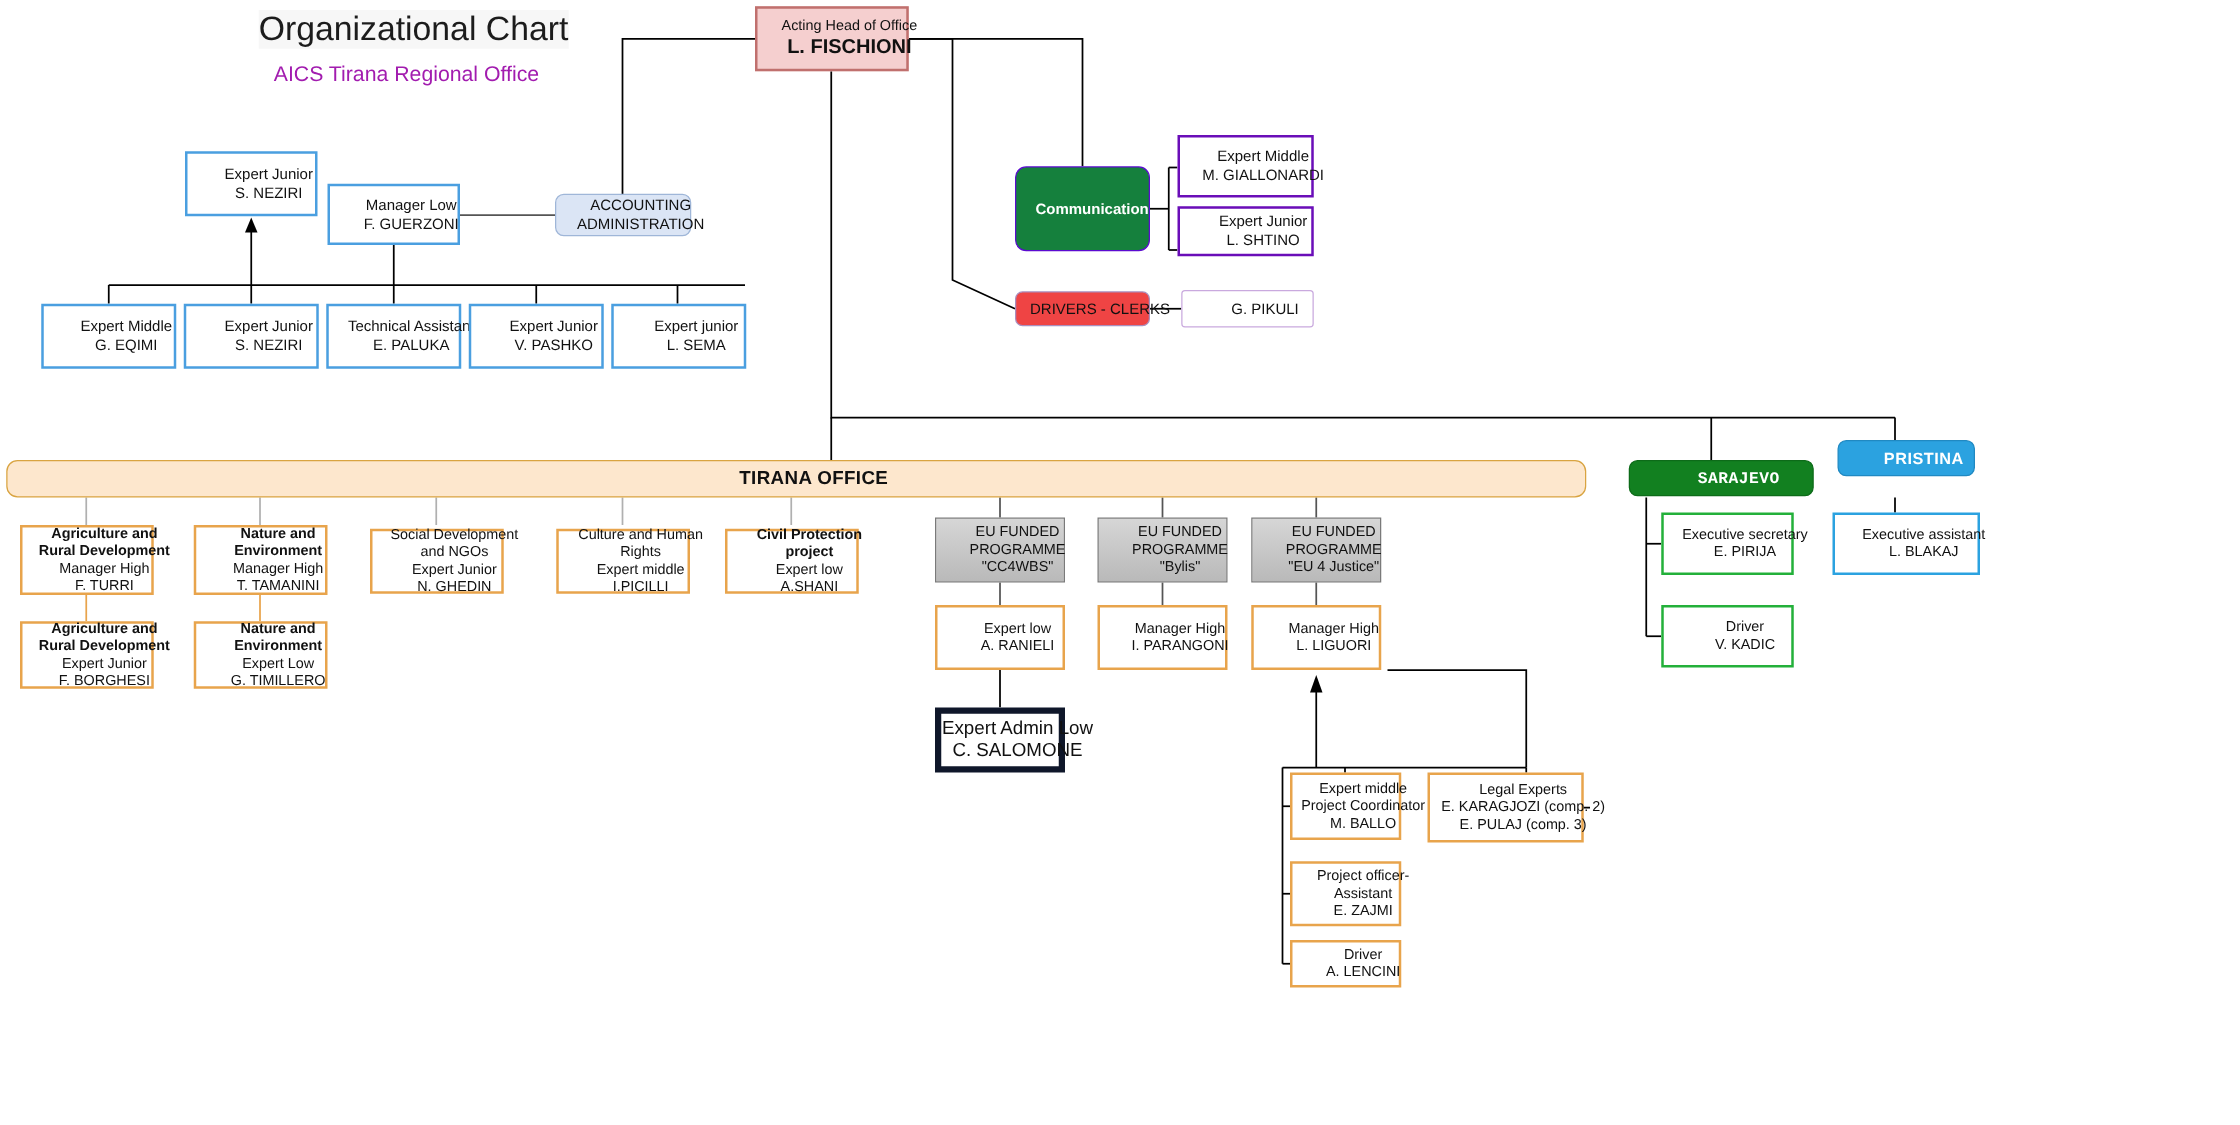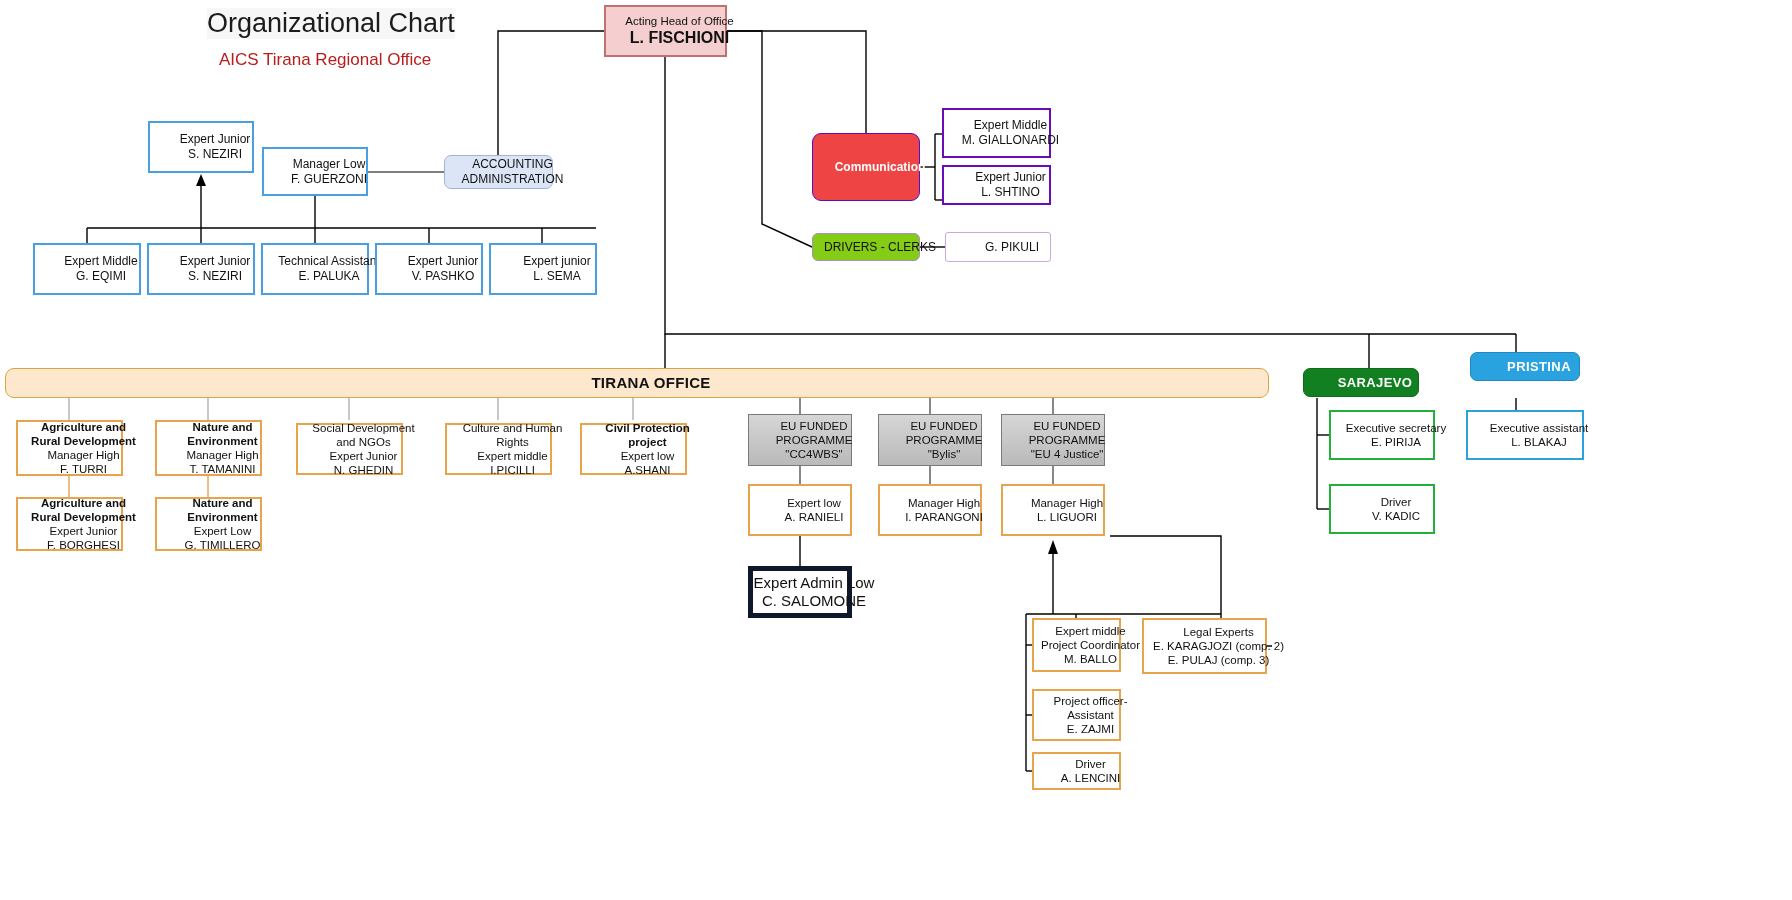--- a/index.html
+++ b/index.html
@@ -30,40 +30,40 @@
   .node .l{display:block;white-space:nowrap;}
 
   
   .title-main{
     position:absolute;
     font-size:27px;color:#1c1c1c;white-space:nowrap;
     background:#f7f7f7;
   }
   .title-sub{
     position:absolute;
-    font-size:17px;color:#b91c1c;white-space:nowrap;
+    font-size:17px;color:#a21caf;white-space:nowrap;
   }
 
   
   .k-head{background:#f5cfcf;border:2px solid #c0706e;font-size:11.5px;color:#111;}
   .k-head .b{font-weight:bold;font-size:16px;}
 
   .k-blue{background:#ffffff;border:2px solid #4a9fe0;font-size:12px;color:#111;}
   .k-accounting{
     background:#dbe5f5;border:1px solid #9fb6d8;border-radius:7px;
     font-size:12px;color:#111;
   }
 
   .k-purplefill{
-    background:#ef4444;border:1px solid #5b0bd0;border-radius:9px;
-    color:#ffffff;font-size:12px;font-weight:bold;
+    background:#15803d;border:1px solid #5b0bd0;border-radius:9px;
+    color:#ffffff;font-size:12px;font-weight:bold;align-items:flex-end;
   }
   .k-purple{background:#ffffff;border:2px solid #6a0db8;font-size:12px;color:#111;}
   .k-lilacfill{
-    background:#84cc16;border:1px solid #a98fbe;border-radius:6px;
+    background:#ef4444;border:1px solid #a98fbe;border-radius:6px;
     font-size:12px;color:#111;
   }
   .k-lilac{background:#ffffff;border:1px solid #c9a9de;border-radius:3px;font-size:12px;color:#111;justify-content:center;}
 
   .k-tirana{
     background:#fde7cd;border:1.5px solid #d9a441;border-radius:9px;
     font-size:15px;font-weight:bold;color:#111;letter-spacing:.3px;
   }
   .k-orange{background:#ffffff;border:2px solid #e8a44c;font-size:11.5px;color:#111;}
   .k-orange .b{font-weight:bold;}
@@ -322,21 +322,21 @@
   <div class="node k-orange" style="left:1032px;top:752px;width:89px;height:38px;">
     <span class="l">Driver</span>
     <span class="l">A. LENCINI</span>
   </div>
   <div class="node k-orange" style="left:1142px;top:618px;width:125px;height:56px;">
     <span class="l">Legal Experts</span>
     <span class="l">E. KARAGJOZI (comp. 2)</span>
     <span class="l">E. PULAJ (comp. 3)</span>
   </div>
 
-  <div class="node k-greenfill" style="left:1303px;top:368px;width:116px;height:29px;">
+  <div class="node k-greenfill" style="left:1303px;top:368px;width:148px;height:29px;font-family:Liberation Mono, monospace;">
     <span class="l">SARAJEVO</span>
   </div>
   <div class="node k-green" style="left:1329px;top:410px;width:106px;height:50px;">
     <span class="l">Executive secretary</span>
     <span class="l">E. PIRIJA</span>
   </div>
   <div class="node k-green" style="left:1329px;top:484px;width:106px;height:50px;">
     <span class="l">Driver</span>
     <span class="l">V. KADIC</span>
   </div>

